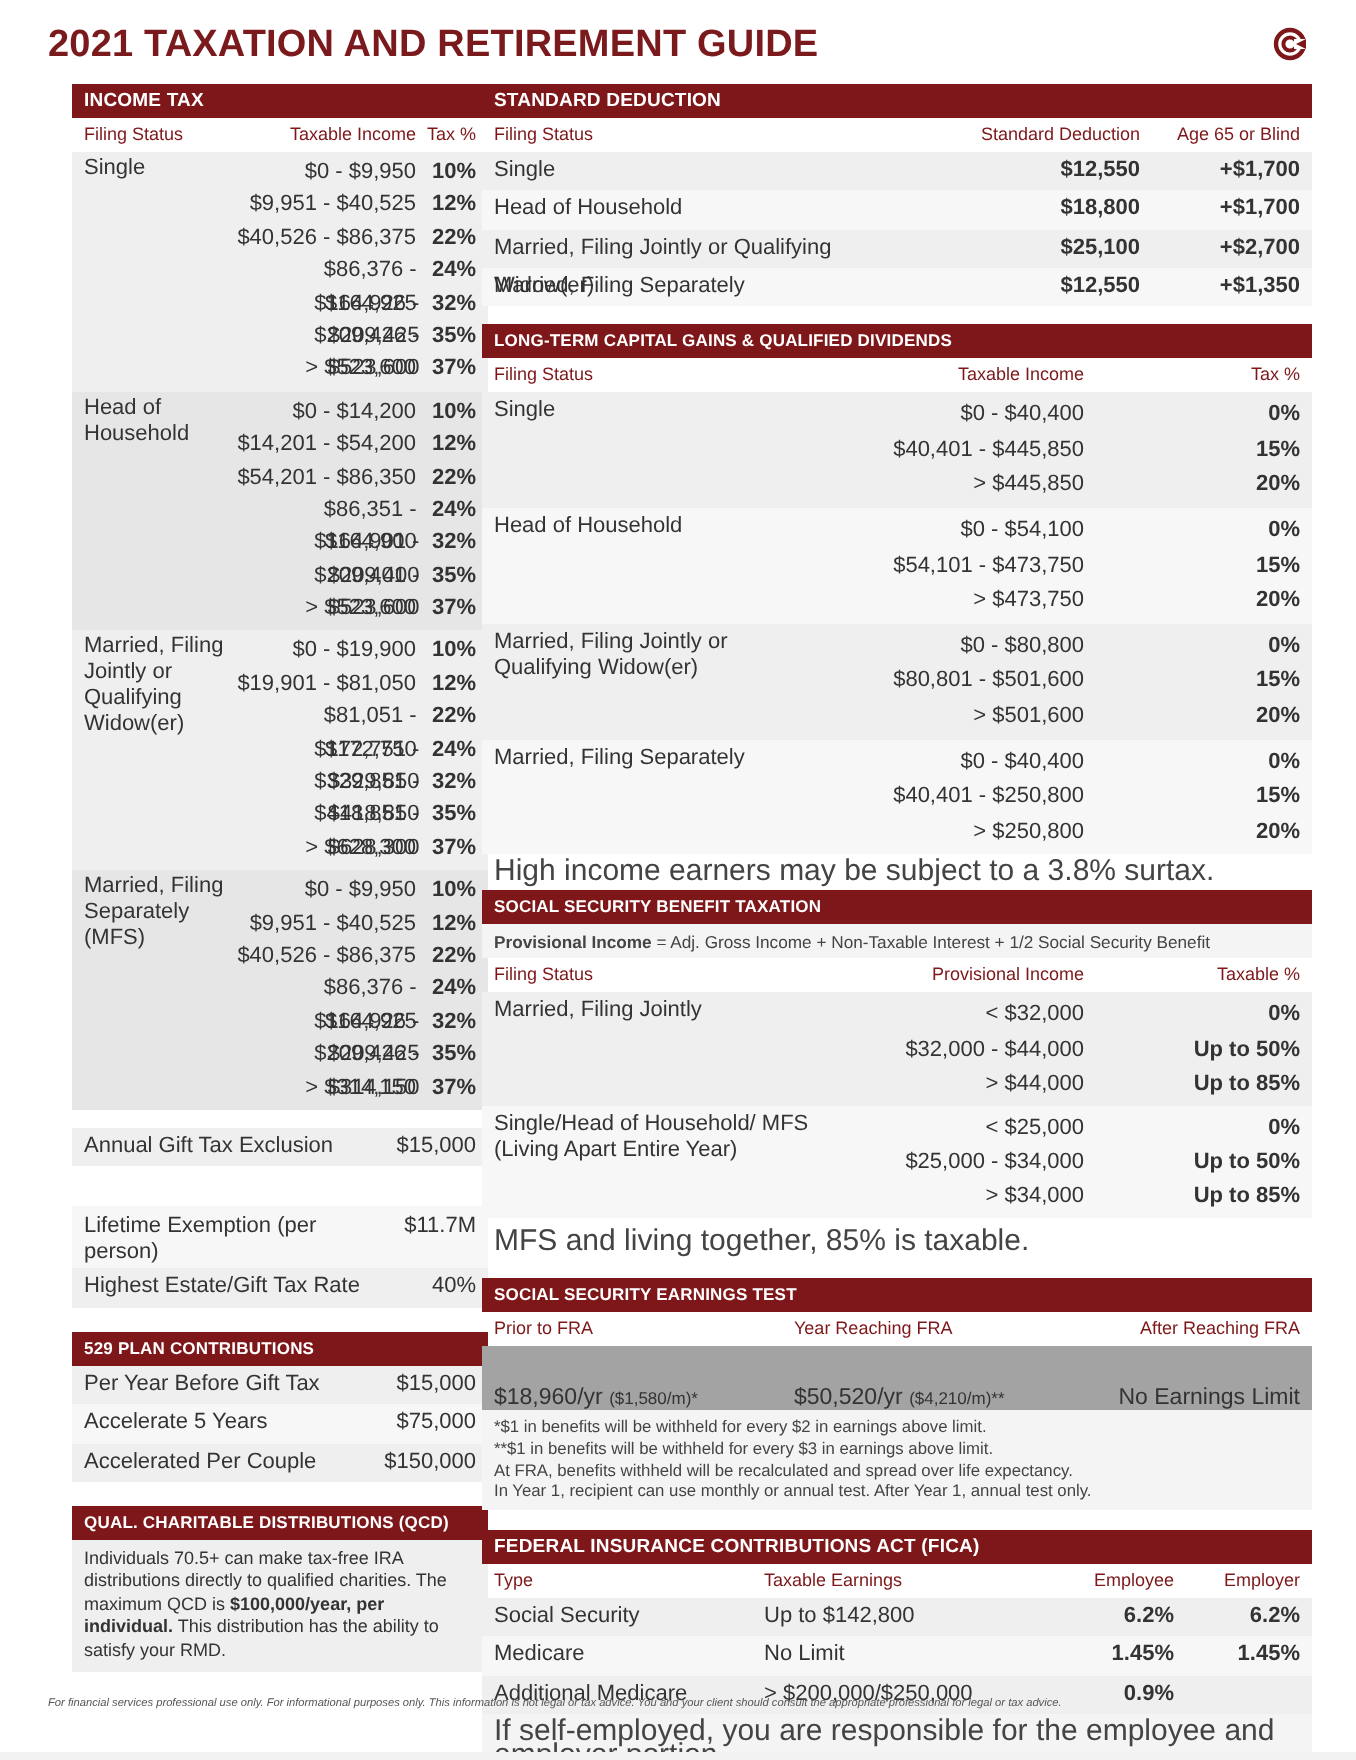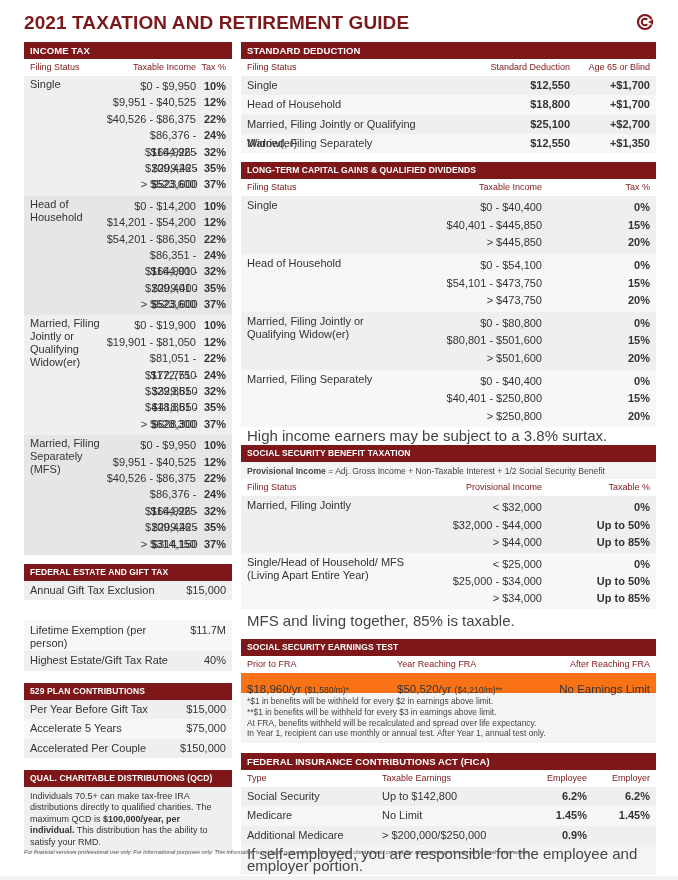--- a/index.html
+++ b/index.html
@@ -2,21 +2,21 @@
 <html><head>
 <meta charset="utf-8">
 <style>
   * { box-sizing: border-box; margin: 0; padding: 0; }
   html, body { width: 678px; height: 880px; background: #ffffff; overflow: hidden; }
   body { font-family: "Liberation Sans", sans-serif; color: #333333; position: relative; }
 
   .title { position: absolute; left: 24px; top: 12px; font-size: 19px; font-weight: bold; color: #7a1a1d; letter-spacing: 0.1px; }
   .logo { position: absolute; left: 636px; top: 13px; width: 18px; height: 18px; }
 
-  .col-left { position: absolute; left: 24px; top: 42px; width: 208px; }
+  .col-left { position: absolute; left: 36px; top: 42px; width: 208px; }
   .col-right { position: absolute; left: 241px; top: 42px; width: 415px; }
 
   .sec-head { background: #7d1719; color: #ffffff; font-weight: bold; font-size: 9.5px; height: 17px; line-height: 17px; padding-left: 6px; text-transform: uppercase; letter-spacing: 0.1px; }
   .sec-head.small { font-size: 8.5px; }
   .col-head { display: flex; font-size: 9px; color: #7d1719; height: 17px; line-height: 17px; padding: 0 6px; font-weight: bold; }
   .col-head span { font-weight: normal; }
 
   .band { background: #efefef; }
   .band.alt { background: #e6e6e6; }
   .grp { display: flex; font-size: 11px; padding: 3px 6px 2px 6px; }
@@ -48,21 +48,21 @@
   .cg .grp .lbl { width: 150px; }
   .cg .vrow { height: 17.6px; line-height: 17.6px; }
   .cg .vrow .rng { flex: 1; text-align: right; }
   .cg .vrow .pct { width: 108px; }
 
   .ss .grp .lbl { width: 180px; }
   .ss .vrow { height: 17.2px; line-height: 17.2px; }
   .ss .vrow .rng { flex: 1; text-align: right; }
   .ss .vrow .pct { width: 108px; }
 
-  .et-row { display: flex; font-size: 11.5px; height: 20px; line-height: 20px; padding: 6px 6px; background: #f97316; }
+  .et-row { display: flex; font-size: 11.5px; height: 20px; line-height: 20px; padding: 16px 6px; background: #a3a3a3; }
   .et-row small { font-size: 8.5px; }
 
   .fica-row { display: flex; font-size: 11px; height: 19.3px; line-height: 19.3px; padding: 0 6px; }
   .fica-row .f1, .fica-head .f1 { width: 135px; }
   .fica-row .f2, .fica-head .f2 { width: 130px; }
   .fica-row .f3, .fica-head .f3 { width: 75px; text-align: right; }
   .fica-row .f4, .fica-head .f4 { flex: 1; text-align: right; }
   .fica-row .f3, .fica-row .f4 { font-weight: bold; }
 
   .footer { position: absolute; left: 24px; top: 849px; font-size: 5.6px; font-style: italic; color: #555; white-space: nowrap; }
@@ -226,21 +226,20 @@
                 <span class="rng">&gt; $314,150</span>
                 <span class="pct">37%</span>
               </div>
             </div>
           </div>
         </div>
       </div>
   </section>
 
   <section style="margin-top:9px">
-    <div class="sec-head small">FEDERAL ESTATE AND GIFT TAX</div>
     <div class="band">
       <div class="simple-row">
         <span>Annual Gift Tax Exclusion</span>
         <span class="v">$15,000</span>
       </div>
     </div>
     <div style="background:#f7f7f7">
       <div class="simple-row tall">
         <span style="width:130px">Lifetime Exemption (per person)</span>
         <span class="v">$11.7M</span>

